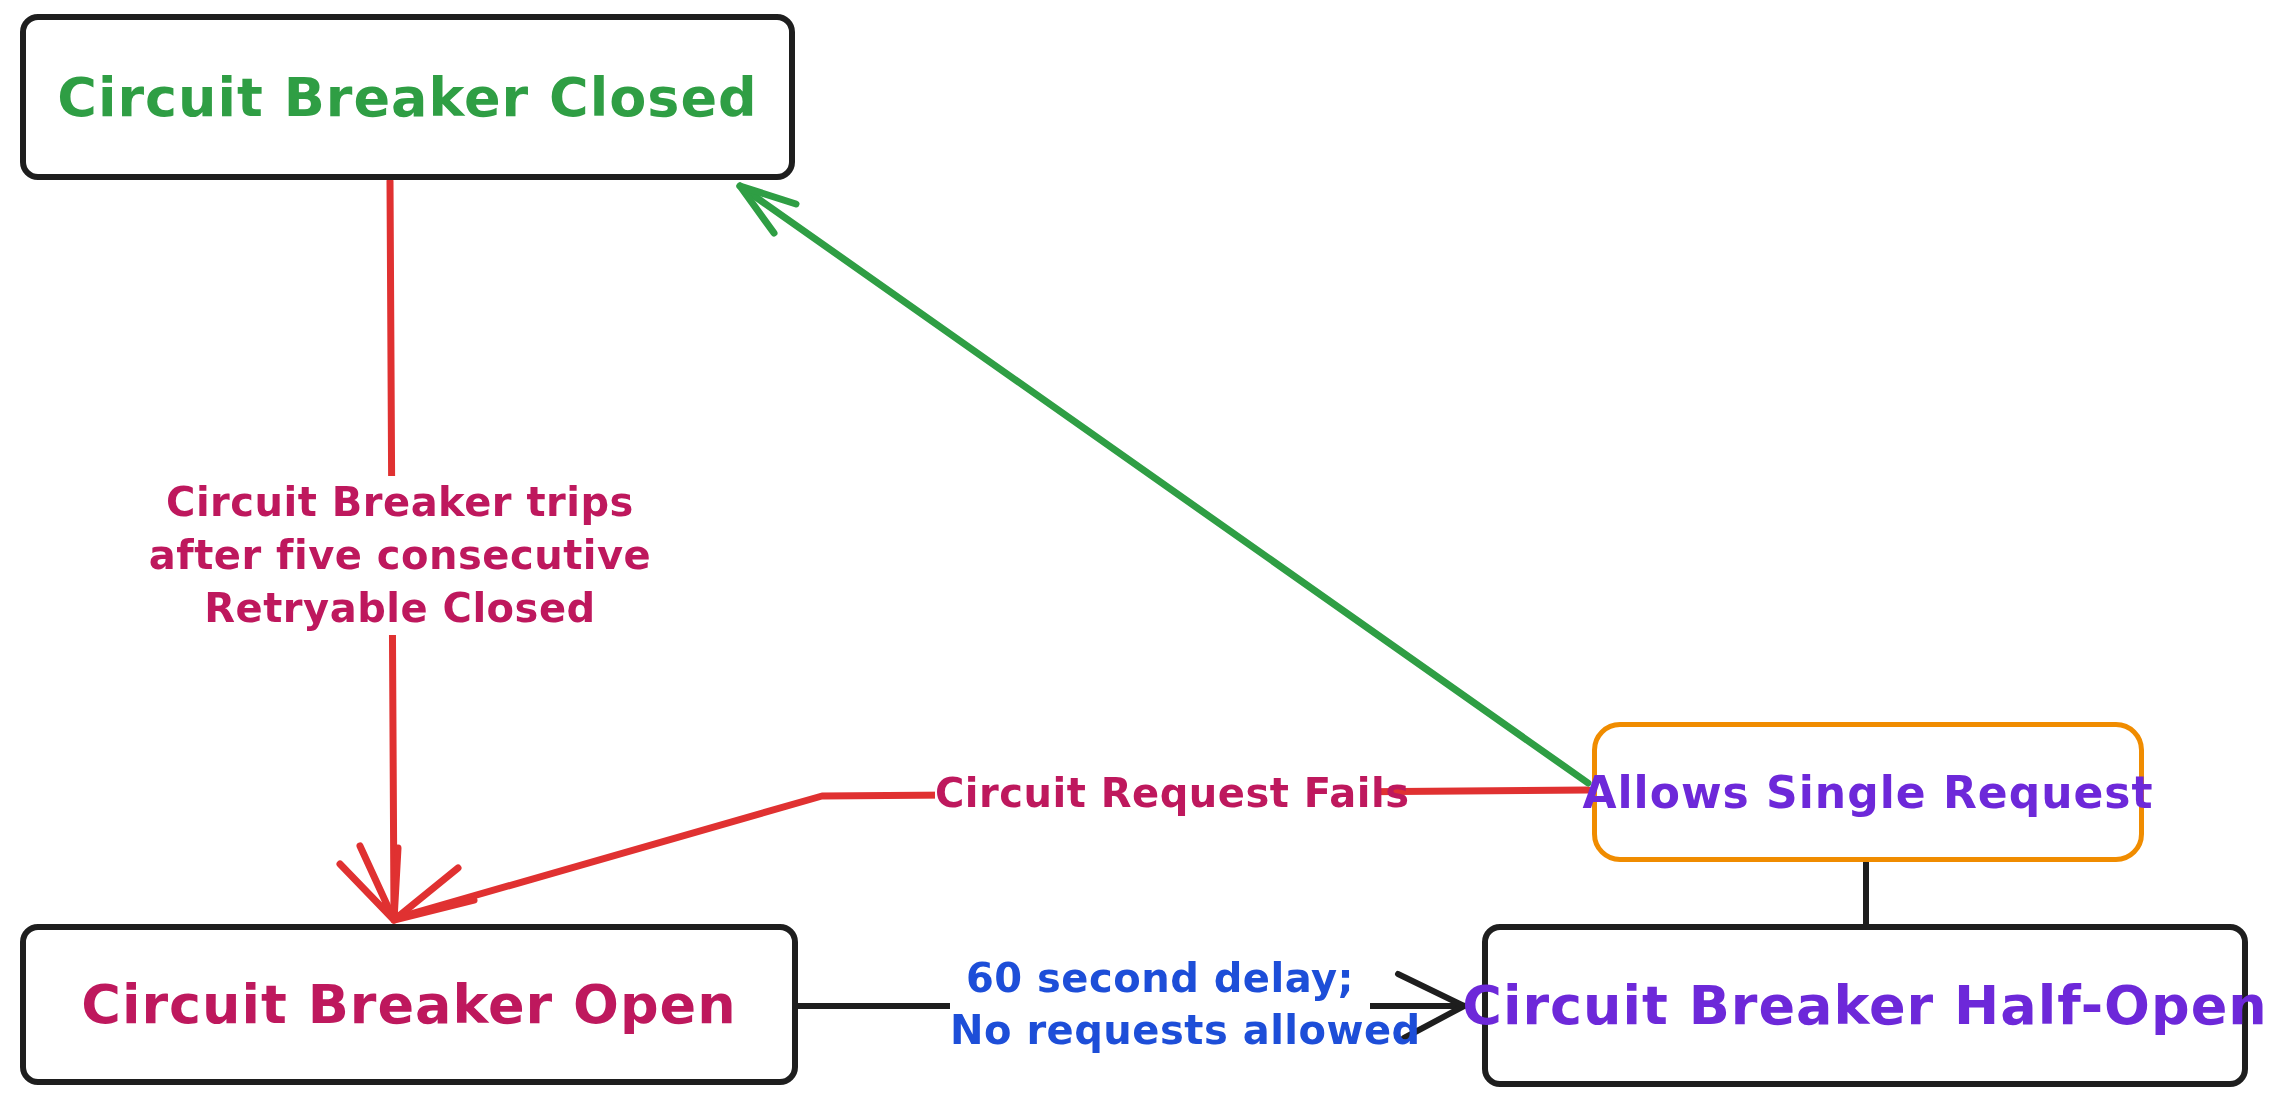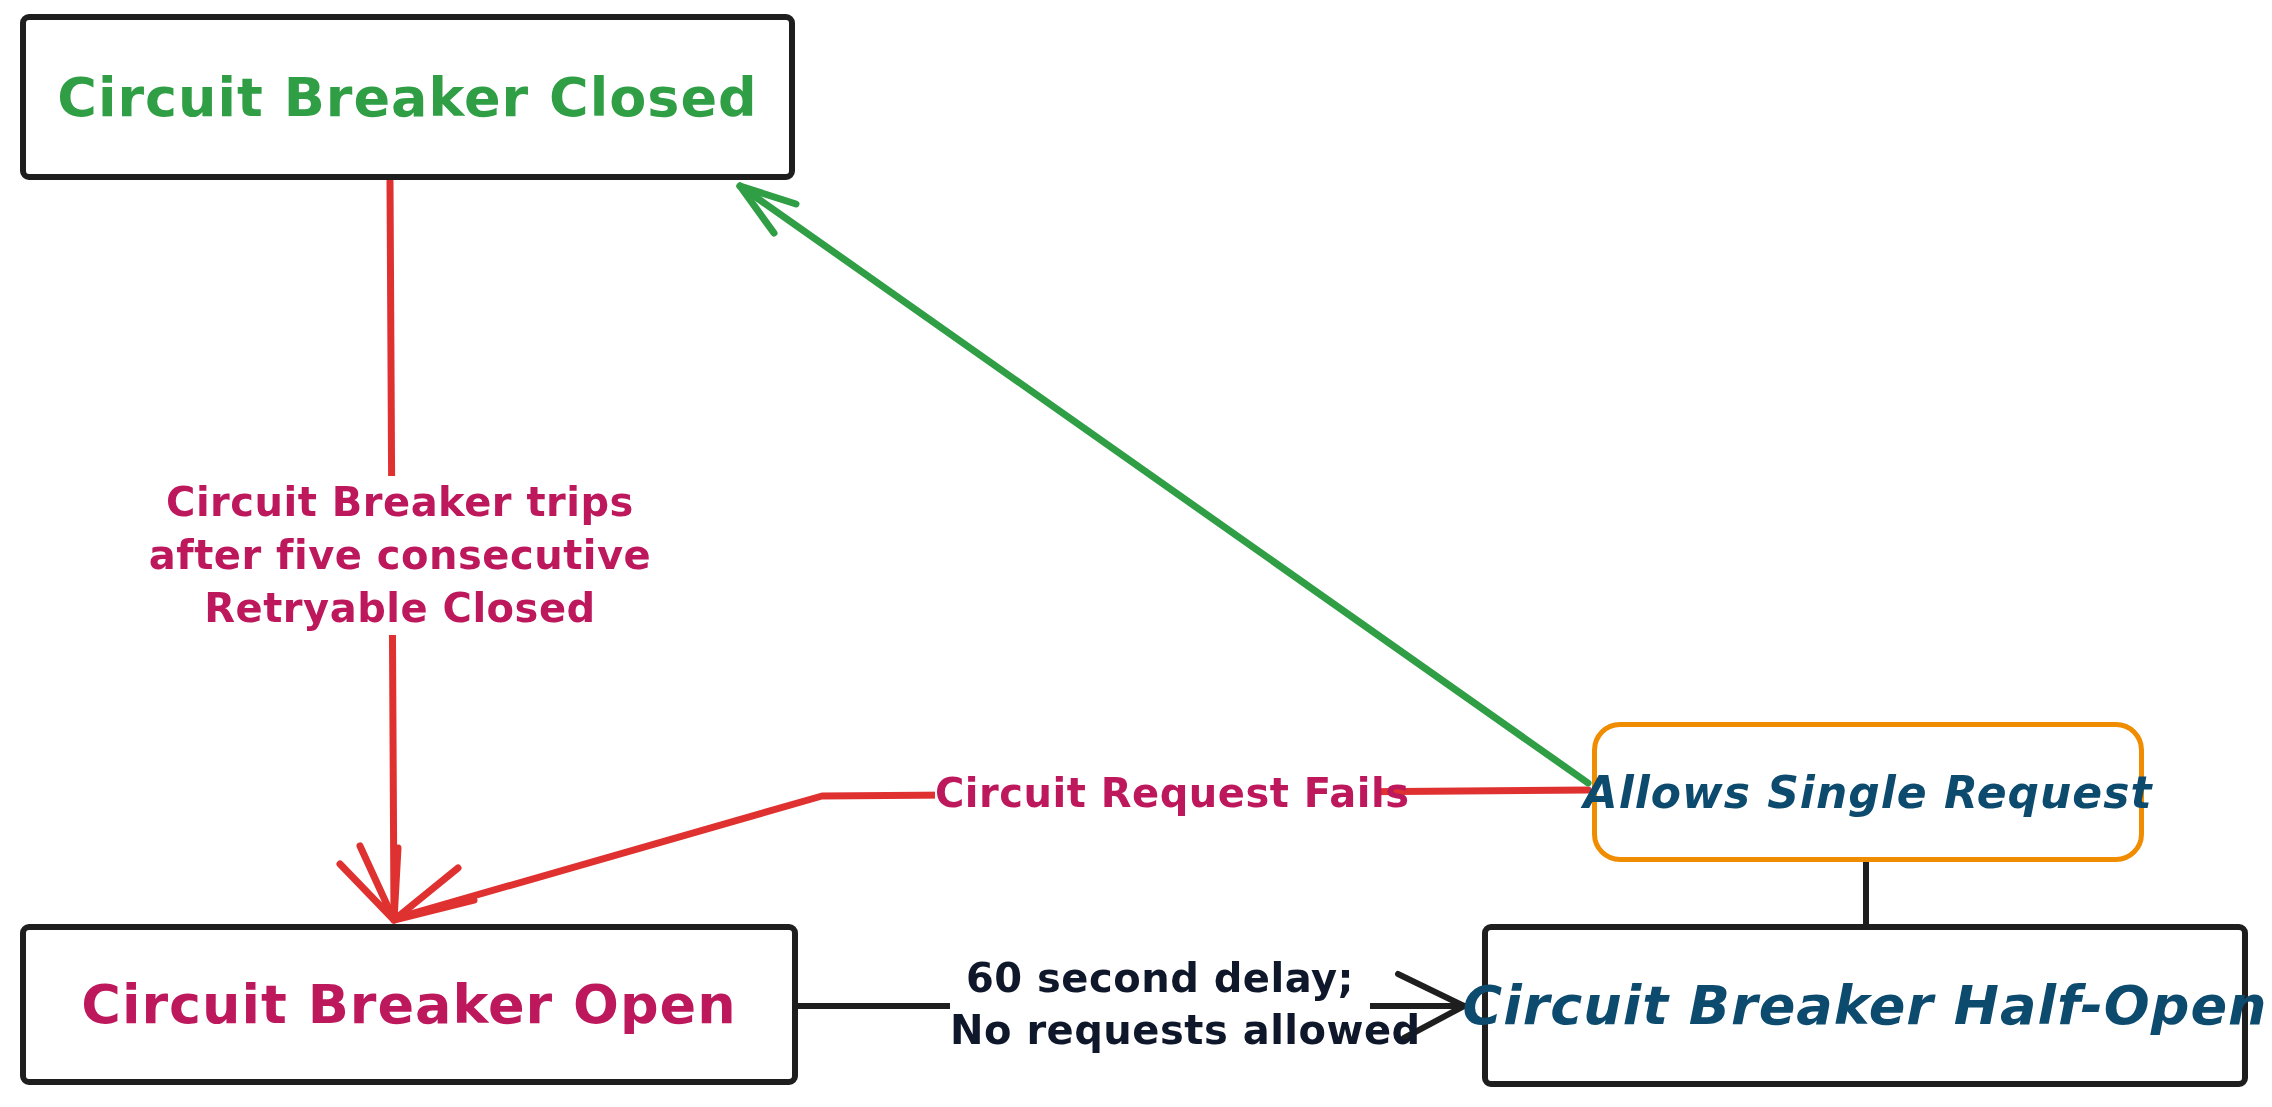--- a/index.html
+++ b/index.html
@@ -17,21 +17,21 @@
   }
   svg.connectors {
     position: absolute;
     left: 0; top: 0;
     width: 2272px; height: 1107px;
     z-index: 1;
   }
   .node {
     position: absolute;
     border: 6px solid #1e1e1e;
-    border-radius: 9px;
+    border-radius: 18px;
     background: #ffffff;
     display: flex;
     align-items: center;
     justify-content: center;
     box-sizing: border-box;
     z-index: 2;
   }
   .node .node-label {
     font-size: 54px;
     font-weight: bold;
@@ -42,22 +42,22 @@
   #node-open      { left: 20px;   top: 924px; width: 778px; height: 161px; }
   #node-half-open { left: 1482px; top: 924px; width: 766px; height: 163px; }
   #node-allows {
     left: 1592px; top: 722px; width: 552px; height: 140px;
     border: 5px solid #f08c00;
     border-radius: 28px;
   }
   #node-allows .node-label { font-size: 44px; }
   .green-text  { color: #2f9e44; }
   .red-text    { color: #be185d; }
-  .orange-text { color: #0c4a6e; font-style: italic; }
-  .black-text  { color: #0f172a; }
+  .orange-text { color: #6d28d9; }
+  .black-text  { color: #1d4ed8; }
   .edge-label {
     position: absolute;
     background: #ffffff;
     text-align: center;
     font-weight: bold;
     font-size: 40px;
     letter-spacing: 0.5px;
     line-height: 53px;
     white-space: nowrap;
     z-index: 3;

